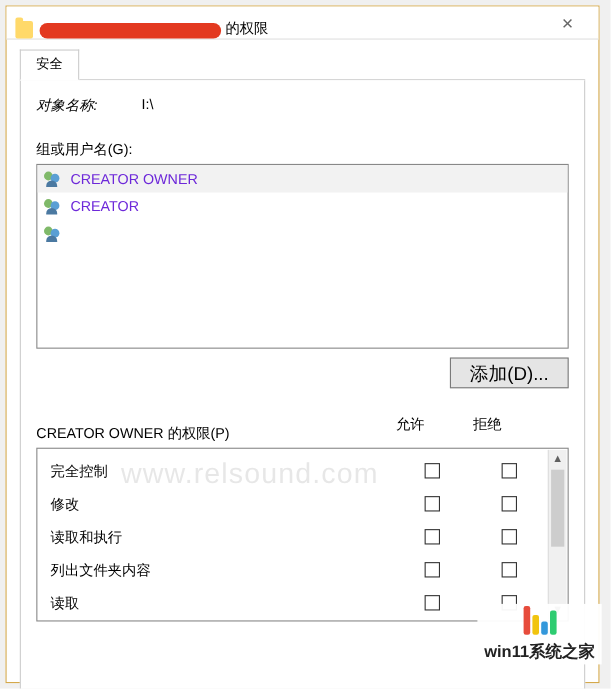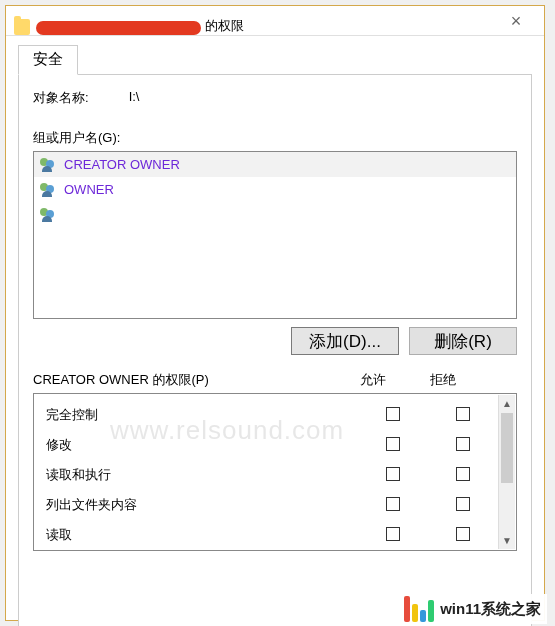--- a/index.html
+++ b/index.html
@@ -63,32 +63,32 @@
       border-bottom: 1px solid #ccc;
       margin-bottom: 0;
     }
     .tab {
       padding: 4px 14px 5px;
       border: 1px solid #ccc;
       border-bottom: 1px solid #fff;
       background:#fff;
       position:relative;
       top:1px;
-      font-size:15px;
+      font-size:12px;
       cursor:pointer;
     }
     .tab-body {
       border: 1px solid #ccc;
       border-top:none;
       padding: 14px 14px 10px;
       height: 556px;
       background:#fff;
     }
     .row-label { display:flex; gap:40px; margin-bottom: 22px; }
-    .obj-label { color:#000; }
+    .obj-label { color:#000;font-style:italic; }
     .obj-value { color:#000; }
     .section-label { margin-bottom: 4px; }
     .user-list {
       border: 1px solid #888;
       height: 168px;
       overflow:auto;
       margin-bottom: 6px;
       background:#fff;
     }
     .user-row {
@@ -126,21 +126,21 @@
       cursor:pointer;
     }
     .btn.highlight {
       background: #e5e5e5;
       border: 1px solid #7a7a7a;
     }
     .perm-header {
       display:flex; align-items:center;
       margin-bottom: 4px;
     }
-    .perm-title { flex:1; }
+    .perm-title { flex:1;margin-top:16px; }
     .col-h { width:70px; text-align:left; }
     .perm-list {
       border:1px solid #888;
       height: 158px;
       overflow:hidden;
       position:relative;
     }
     .perm-body {
       position:absolute;
       left:0; top:0; right:18px; bottom:0;
@@ -176,24 +176,25 @@
       left:110px; top:415px;
       font-size:26px;
       color: rgba(120,120,120,0.18);
       font-family: Arial;
       letter-spacing:1px;
       pointer-events:none;
       transform: rotate(0deg);
     }
     .brand {
       position:absolute;
-      right:8px; bottom:2px;
+      right:8px; bottom:22px;
       display:flex; align-items:center; gap:6px;
       background: rgba(255,255,255,0.95);
       padding: 2px 6px;
+      flex-direction: column;
     }
     .brand-logo { display:flex; gap:2px; }
     .bar11 { width:6px; border-radius:2px; }
     .bar11.r { height:26px; background:#e74c3c; }
     .bar11.y { height:18px; background:#f1c40f; margin-top:8px;}
     .bar11.b { height:12px; background:#3498db; margin-top:14px;}
     .bar11.g { height:22px; background:#2ecc71; margin-top:4px;}
     .brand-text { font-size:15px; font-weight:bold; color:#222; }
   </style>
 </head>
@@ -232,34 +233,33 @@
               <span class="b"></span>
             </span>
             <span>CREATOR OWNER</span>
           </div>
           <div class="user-row">
             <span class="user-icon">
               <span class="h1"></span>
               <span class="h2"></span>
               <span class="b"></span>
             </span>
-            <span>OWNER</span>
+            <span>CREATOR</span>
           </div>
           <div class="user-row">
             <span class="user-icon">
               <span class="h1"></span>
               <span class="h2"></span>
               <span class="b"></span>
             </span>
           </div>
       </div>
 
       <div class="btn-row">
         <button class="btn highlight">添加(D)...</button>
-        <button class="btn">删除(R)</button>
       </div>
 
       <div class="perm-header">
         <span class="perm-title">CREATOR OWNER 的权限(P)</span>
         <span class="col-h">允许</span>
         <span class="col-h">拒绝</span>
         <span style="width:17px"></span>
       </div>
 
       <div class="perm-list">

